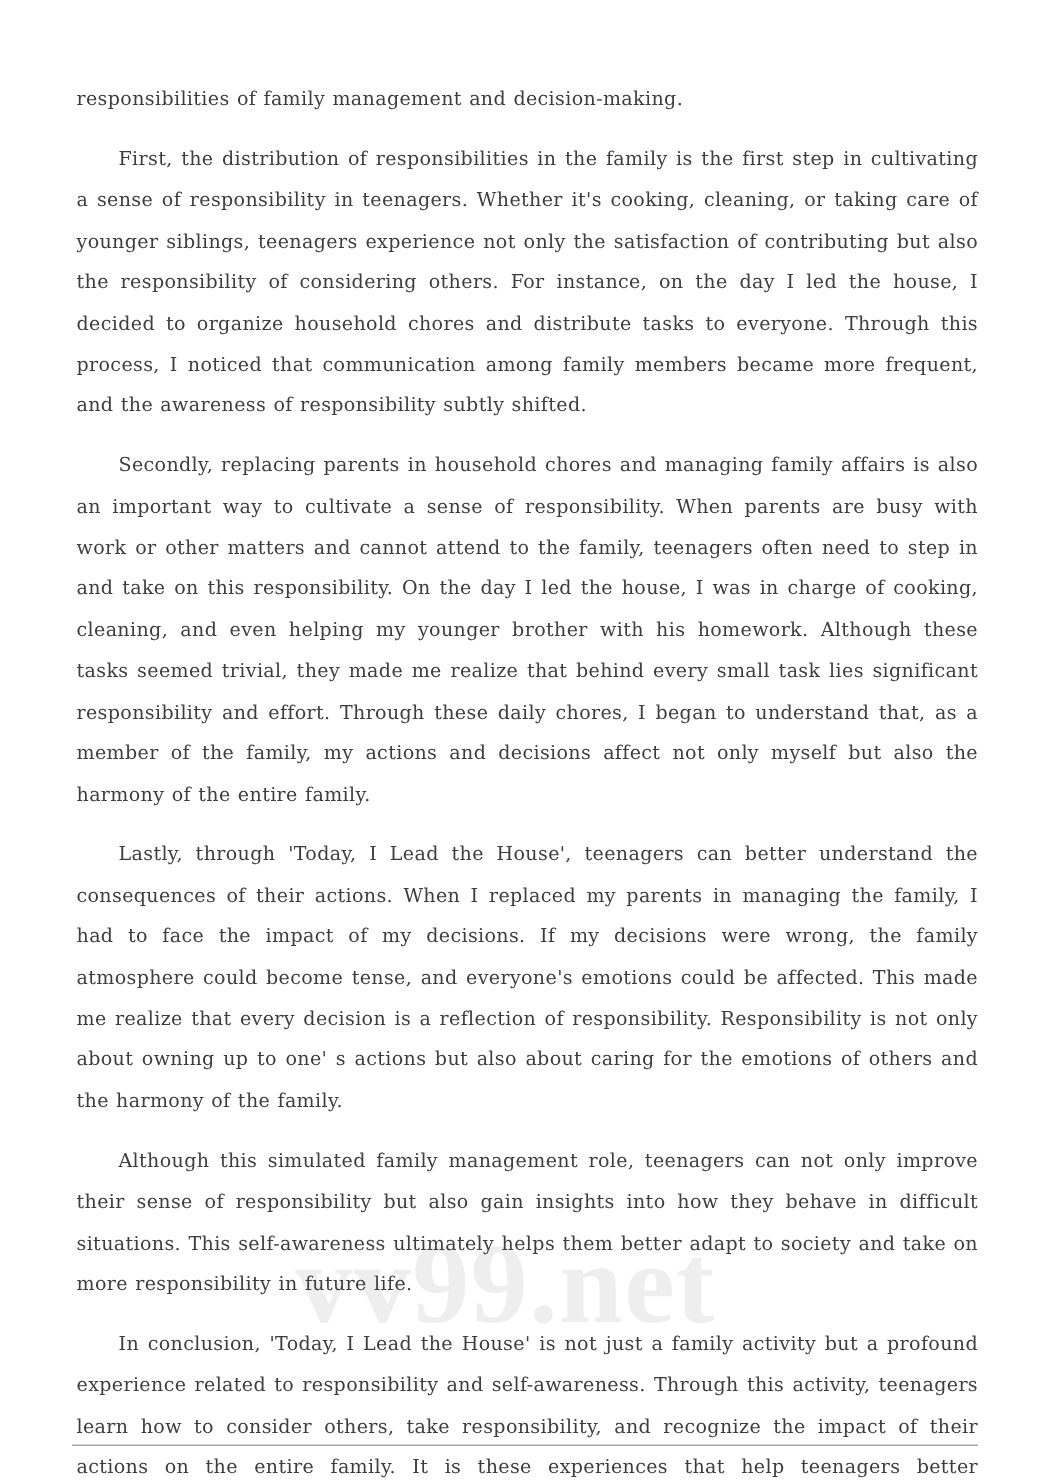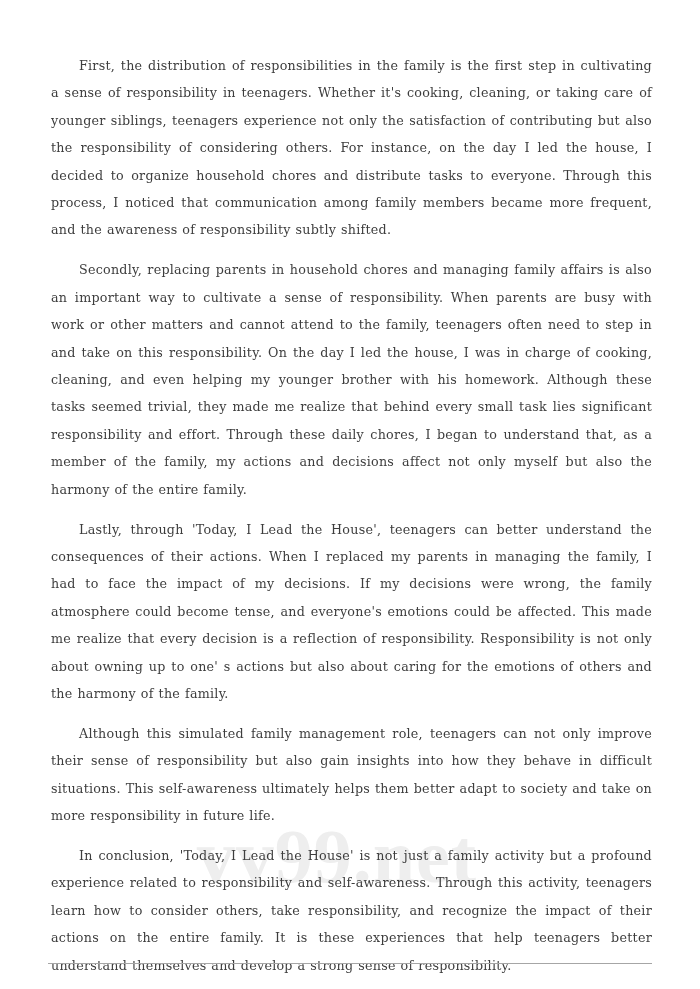--- a/index.html
+++ b/index.html
@@ -89,20 +89,21 @@
   }
 </style>
 </head>
 <body>
 
 <div class="page">
 
   <div class="watermark">vv99.net</div>
 
   <div class="content">
+    <p class="para">responsibilities of family management and decision-making.</p>
     <p class="para indent">First, the distribution of responsibilities in the family is the first step in cultivating a sense of responsibility in teenagers. Whether it's cooking, cleaning, or taking care of younger siblings, teenagers experience not only the satisfaction of contributing but also the responsibility of considering others. For instance, on the day I led the house, I decided to organize household chores and distribute tasks to everyone. Through this process, I noticed that communication among family members became more frequent, and the awareness of responsibility subtly shifted.</p>
     <p class="para indent">Secondly, replacing parents in household chores and managing family affairs is also an important way to cultivate a sense of responsibility. When parents are busy with work or other matters and cannot attend to the family, teenagers often need to step in and take on this responsibility. On the day I led the house, I was in charge of cooking, cleaning, and even helping my younger brother with his homework. Although these tasks seemed trivial, they made me realize that behind every small task lies significant responsibility and effort. Through these daily chores, I began to understand that, as a member of the family, my actions and decisions affect not only myself but also the harmony of the entire family.</p>
     <p class="para indent">Lastly, through 'Today, I Lead the House', teenagers can better understand the consequences of their actions. When I replaced my parents in managing the family, I had to face the impact of my decisions. If my decisions were wrong, the family atmosphere could become tense, and everyone's emotions could be affected. This made me realize that every decision is a reflection of responsibility. Responsibility is not only about owning up to one' s actions but also about caring for the emotions of others and the harmony of the family.</p>
     <p class="para indent">Although this simulated family management role, teenagers can not only improve their sense of responsibility but also gain insights into how they behave in difficult situations. This self-awareness ultimately helps them better adapt to society and take on more responsibility in future life.</p>
     <p class="para indent">In conclusion, 'Today, I Lead the House' is not just a family activity but a profound experience related to responsibility and self-awareness. Through this activity, teenagers learn how to consider others, take responsibility, and recognize the impact of their actions on the entire family. It is these experiences that help teenagers better understand themselves and develop a strong sense of responsibility.</p>
   </div>
 
   <div class="footer">
     <div class="footer-rule"></div>
   </div>

